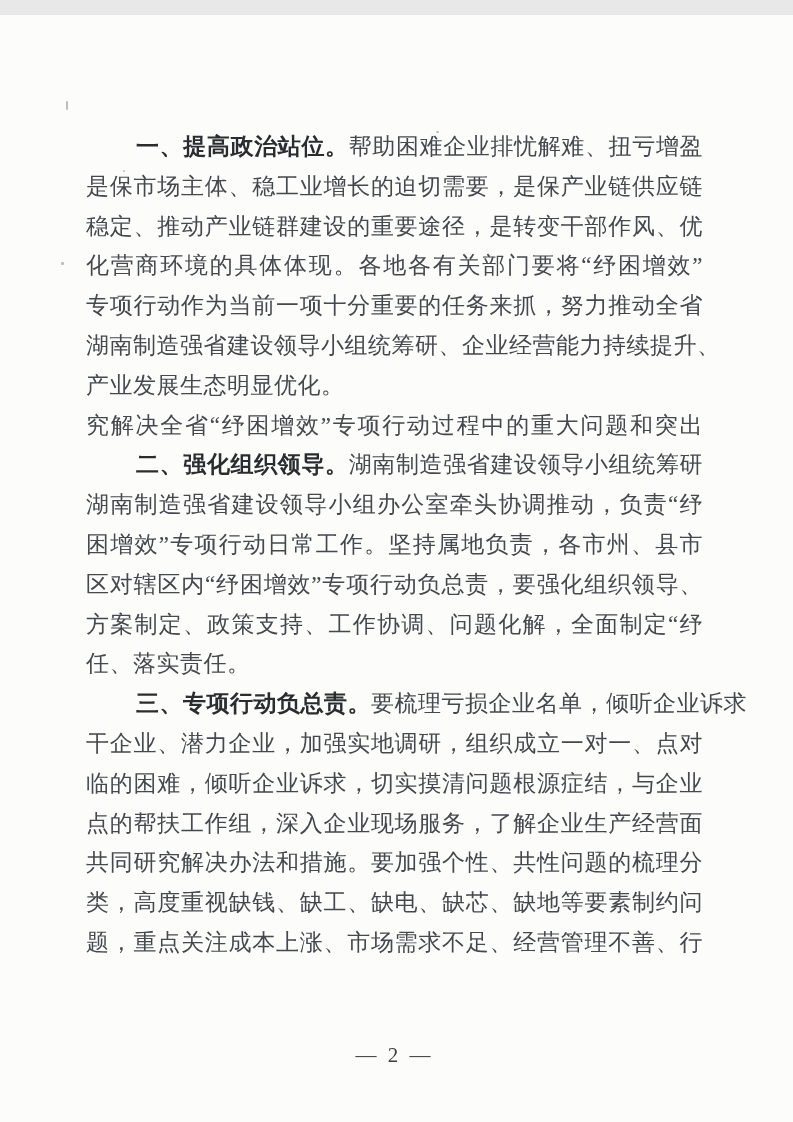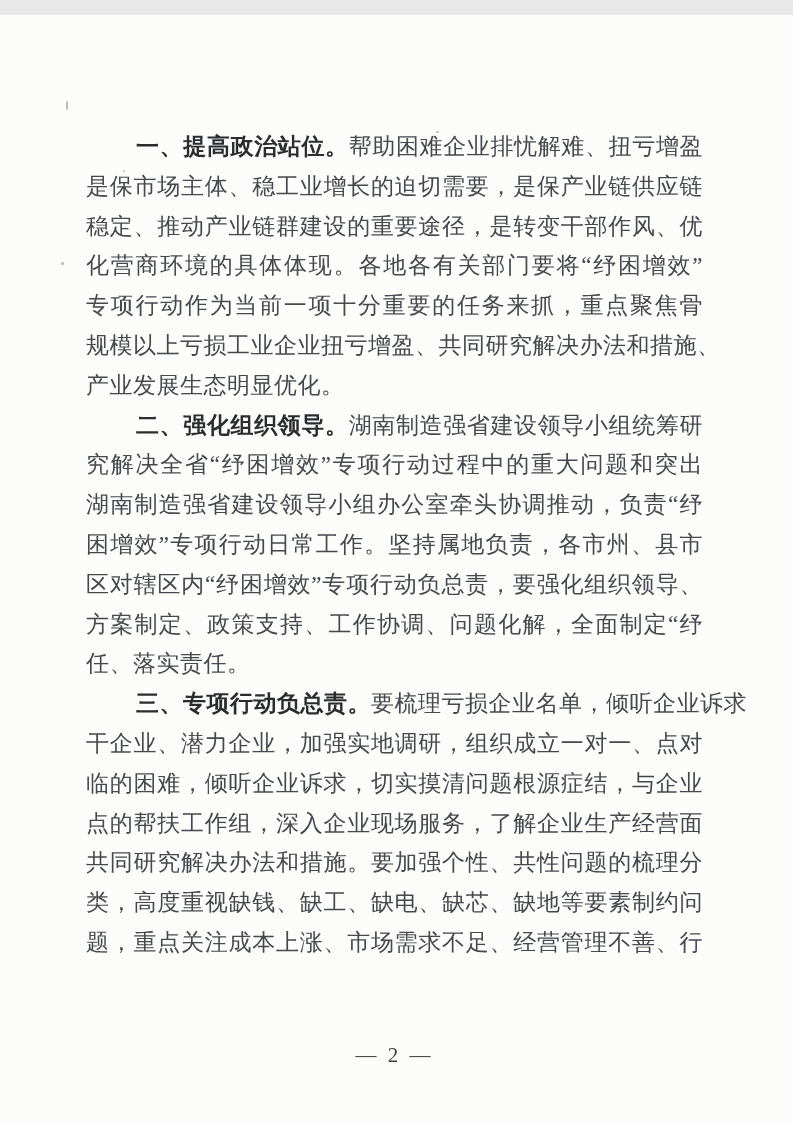--- a/index.html
+++ b/index.html
@@ -64,25 +64,25 @@
   <div class="speck" style="left:222px; top:164px; width:3px; height:2px;"></div>
   <div class="speck" style="left:61px; top:247px; width:3px; height:3px;"></div>
   <div class="speck" style="left:123px; top:155px; width:2px; height:2px;"></div>
   <div class="speck" style="left:436px; top:116px; width:3px; height:2px;"></div>
 
   <div class="textcol">
     <div class="line indent"><span class="b">一、提高政治站位。</span><span>帮助困难企业排忧解难、扭亏增盈</span></div>
     <div class="line"><span>是保市场主体、稳工业增长的迫切需要，是保产业链供应链</span></div>
     <div class="line"><span>稳定、推动产业链群建设的重要途径，是转变干部作风、优</span></div>
     <div class="line"><span>化营商环境的具体体现。各地各有关部门要将“纾困增效”</span></div>
-    <div class="line"><span>专项行动作为当前一项十分重要的任务来抓，重点聚焦骨</span></div>
-    <div class="line"><span>规模以上亏损工业企业扭亏增盈、共同研究解决办法和措施、</span></div>
+    <div class="line"><span>专项行动作为当前一项十分重要的任务来抓，努力推动全省</span></div>
+    <div class="line"><span>湖南制造强省建设领导小组统筹研、企业经营能力持续提升、</span></div>
     <div class="line para-end"><span>产业发展生态明显优化。</span></div>
+    <div class="line"><span>究解决全省“纾困增效”专项行动过程中的重大问题和突出</span></div>
     <div class="line indent"><span class="b">二、强化组织领导。</span><span>湖南制造强省建设领导小组统筹研</span></div>
-    <div class="line"><span>究解决全省“纾困增效”专项行动过程中的重大问题和突出</span></div>
     <div class="line"><span>湖南制造强省建设领导小组办公室牵头协调推动，负责“纾</span></div>
     <div class="line"><span>困增效”专项行动日常工作。坚持属地负责，各市州、县市</span></div>
     <div class="line"><span>区对辖区内“纾困增效”专项行动负总责，要强化组织领导、</span></div>
     <div class="line"><span>方案制定、政策支持、工作协调、问题化解，全面制定“纾</span></div>
     <div class="line para-end"><span>任、落实责任。</span></div>
     <div class="line indent"><span class="b">三、专项行动负总责。</span><span>要梳理亏损企业名单，倾听企业诉求</span></div>
     <div class="line"><span>干企业、潜力企业，加强实地调研，组织成立一对一、点对</span></div>
     <div class="line"><span>临的困难，倾听企业诉求，切实摸清问题根源症结，与企业</span></div>
     <div class="line"><span>点的帮扶工作组，深入企业现场服务，了解企业生产经营面</span></div>
     <div class="line"><span>共同研究解决办法和措施。要加强个性、共性问题的梳理分</span></div>

